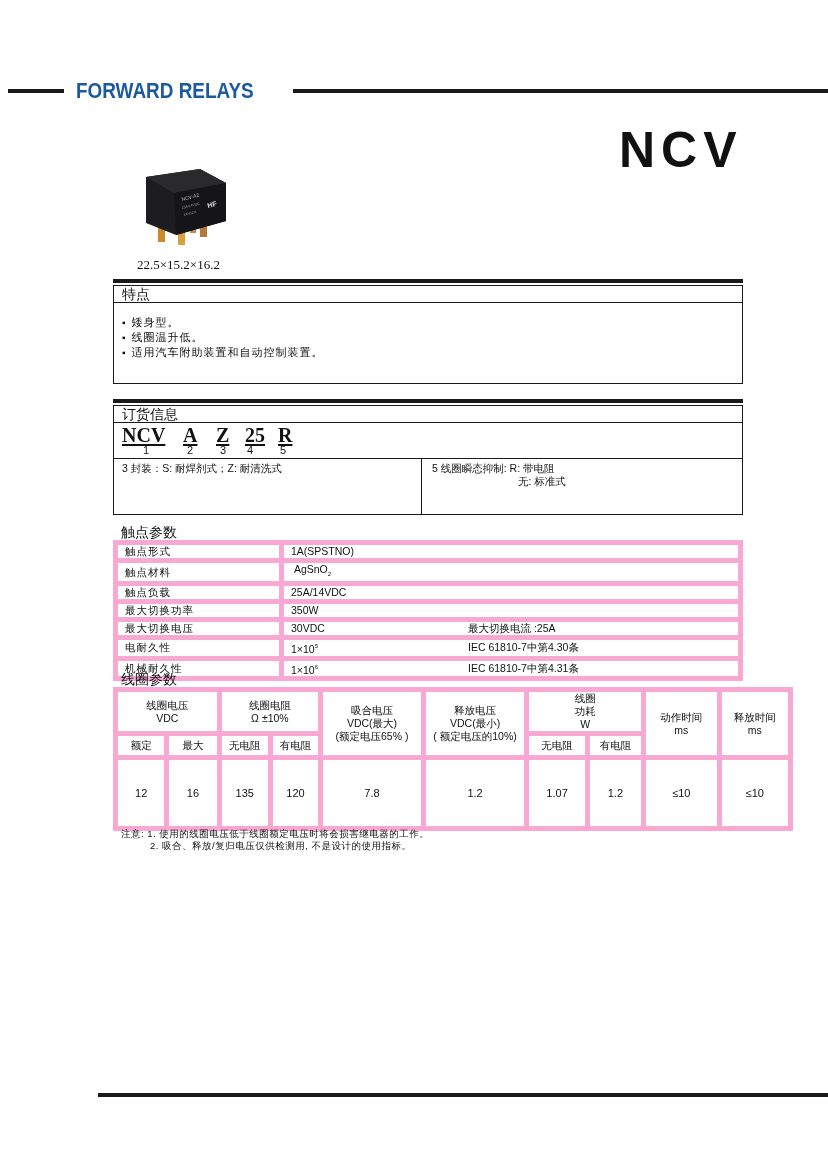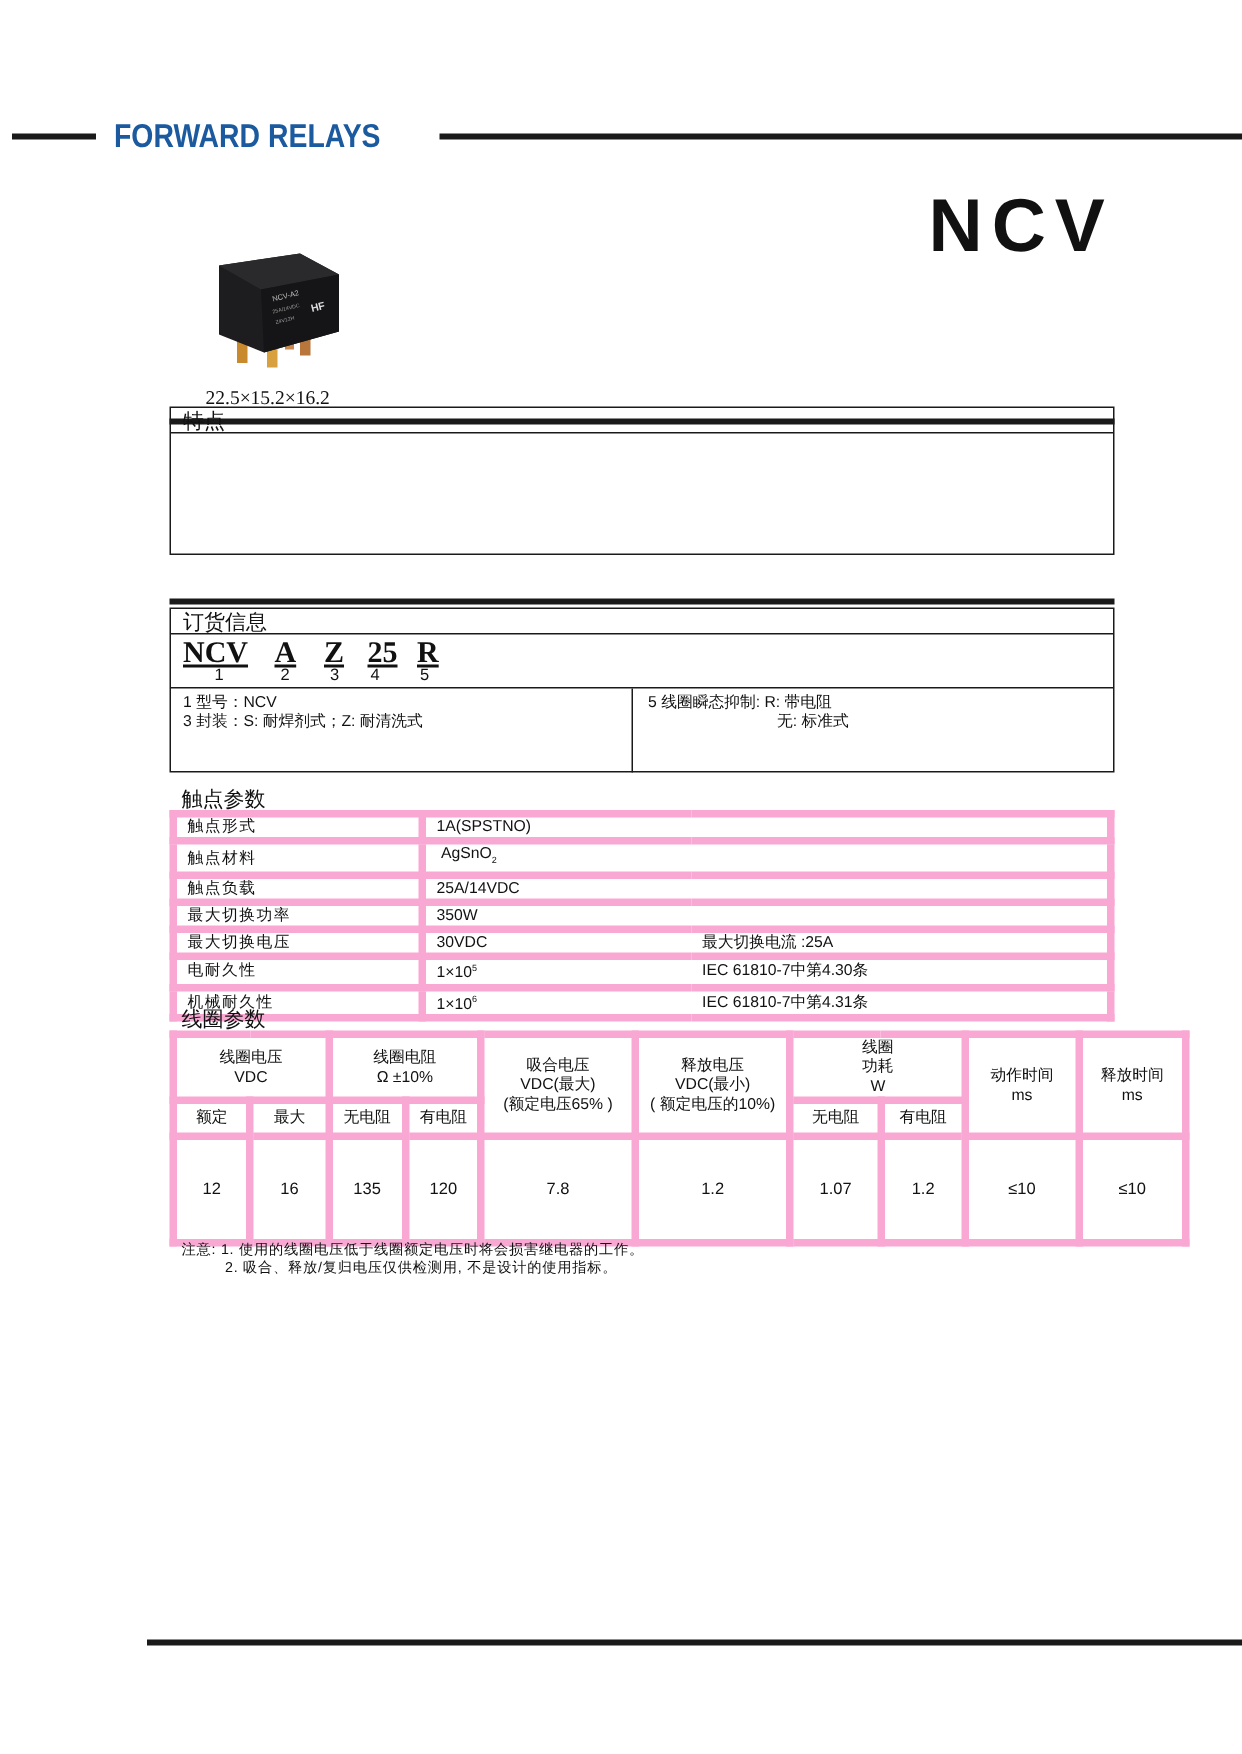--- a/index.html
+++ b/index.html
@@ -20,21 +20,21 @@
   .relay { left:130px; top:165px; width:110px; height:90px; }
   .dims { left:137px; top:257px; font-family:"Liberation Serif", serif; font-size:13px; }
 
   
   .thick-bar { height:4px; background:#1a1a1a; }
   .box { border:1px solid #1a1a1a; box-sizing:border-box; }
   .sec-title { font-size:14px; }
 
   
   .feat-bar { left:113px; top:279px; width:630px; }
-  .feat-box { left:113px; top:271px; width:630px; height:99px; }
+  .feat-box { left:113px; top:285px; width:630px; height:99px; }
   .feat-title-row { height:16px; border-bottom:1px solid #1a1a1a; padding-left:8px; line-height:16px; }
   .feat-list { padding:12px 0 0 8px; margin:0; list-style:none; }
   .feat-list li { font-size:11px; line-height:14px; letter-spacing:1px; }
   .feat-list li::before { content:"\25AA"; margin-right:5px; font-size:10px; }
 
   
   .ord-bar { left:113px; top:399px; width:630px; }
   .ord-box { left:113px; top:405px; width:630px; height:110px; }
   .ord-title-row { height:16px; border-bottom:1px solid #1a1a1a; padding-left:8px; line-height:16px; }
   .ord-code-row { height:35px; border-bottom:1px solid #1a1a1a; position:relative; }
@@ -93,40 +93,44 @@
     <text x="52" y="44" font-size="3.5" fill="#999" font-family="Liberation Sans, sans-serif" transform="rotate(-14 52 44)">25A/14VDC</text>
     <text x="54" y="51" font-size="3.5" fill="#999" font-family="Liberation Sans, sans-serif" transform="rotate(-14 54 51)">Z4V12H</text>
     <text x="78" y="43" font-size="7" fill="#ddd" font-weight="bold" font-family="Liberation Sans, sans-serif" transform="rotate(-14 78 43)">HF</text>
   </svg>
 </div>
 <div class="abs dims">22.5×15.2×16.2</div>
 
 <div class="abs thick-bar feat-bar"></div>
 <div class="abs box feat-box">
   <div class="feat-title-row sec-title">特点</div>
+  <ul class="feat-list">
+    <li>矮身型。</li>
+    <li>线圈温升低。</li>
+    <li>适用汽车附助装置和自动控制装置。</li>
+  </ul>
 </div>
 
 <div class="abs thick-bar ord-bar"></div>
 <div class="abs box ord-box">
   <div class="ord-title-row sec-title">订货信息</div>
   <div class="ord-code-row">
     <span class="code-part" style="left:8px">NCV</span>
     <span class="code-num" style="left:29px">1</span>
     <span class="code-part" style="left:69px">A</span>
     <span class="code-num" style="left:73px">2</span>
     <span class="code-part" style="left:102px">Z</span>
     <span class="code-num" style="left:106px">3</span>
     <span class="code-part" style="left:131px">25</span>
     <span class="code-num" style="left:133px">4</span>
     <span class="code-part" style="left:164px">R</span>
     <span class="code-num" style="left:166px">5</span>
   </div>
   <div class="ord-desc">
     <div class="ord-left">
-      <div>1 型号：NCV</div>
       <div>3 封装：S: 耐焊剂式；Z: 耐清洗式</div>
     </div>
     <div class="ord-right">
       <div>5 线圈瞬态抑制: R: 带电阻</div>
       <div style="padding-left:86px">无: 标准式</div>
     </div>
   </div>
 </div>
 
 <div class="abs sec-title ct-title">触点参数</div>

